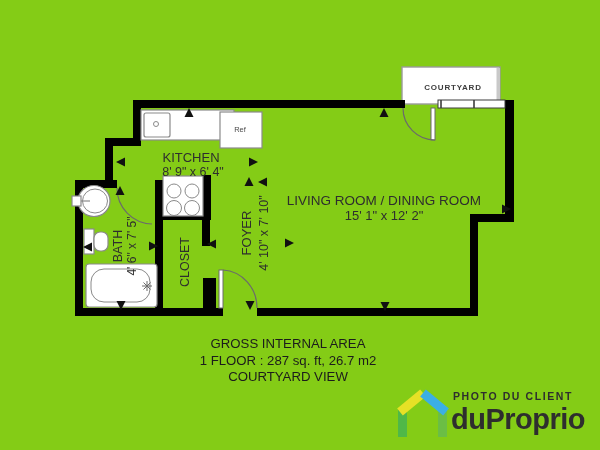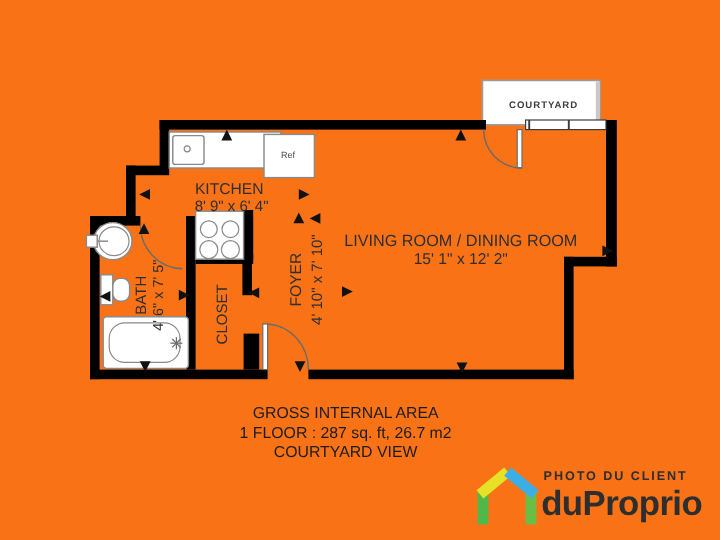--- a/index.html
+++ b/index.html
@@ -1,16 +1,16 @@
 <!DOCTYPE html>
 <html><head>
 <meta charset="utf-8">
 <style>
   html,body{margin:0;padding:0;background:#fff;}
-  .stage{position:relative;width:600px;height:450px;background:#f97316;overflow:hidden;
+  .stage{position:relative;width:600px;height:450px;background:#84cc16;overflow:hidden;
          font-family:"Liberation Sans", sans-serif;}
   svg{position:absolute;left:0;top:0;}
   svg text{font-family:"Liberation Sans", sans-serif;fill:#2e2e2e;}
   .room-name{font-size:13px;}
   .room-dims{font-size:12.5px;}
   .small-label{font-size:8px;font-weight:bold;letter-spacing:.8px;fill:#3d3d3d;}
   .ref-label{font-size:7.5px;fill:#4a4a4a;}
   .footer-line{font-size:13.2px;fill:#1c1c1c;}
   .tagline{font-size:10.5px;font-weight:bold;letter-spacing:1.6px;}
   .brand{font-size:29px;font-weight:bold;letter-spacing:-0.5px;}

